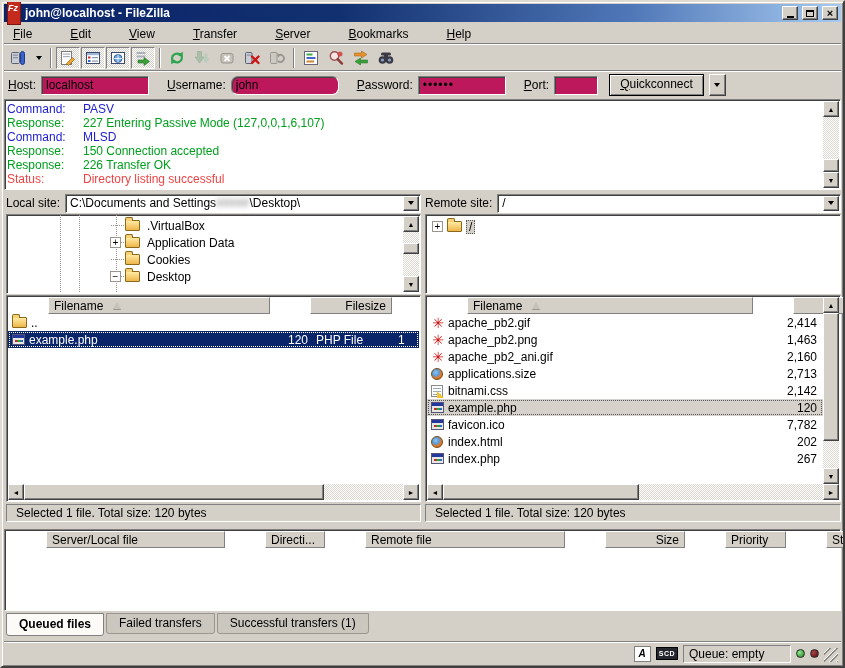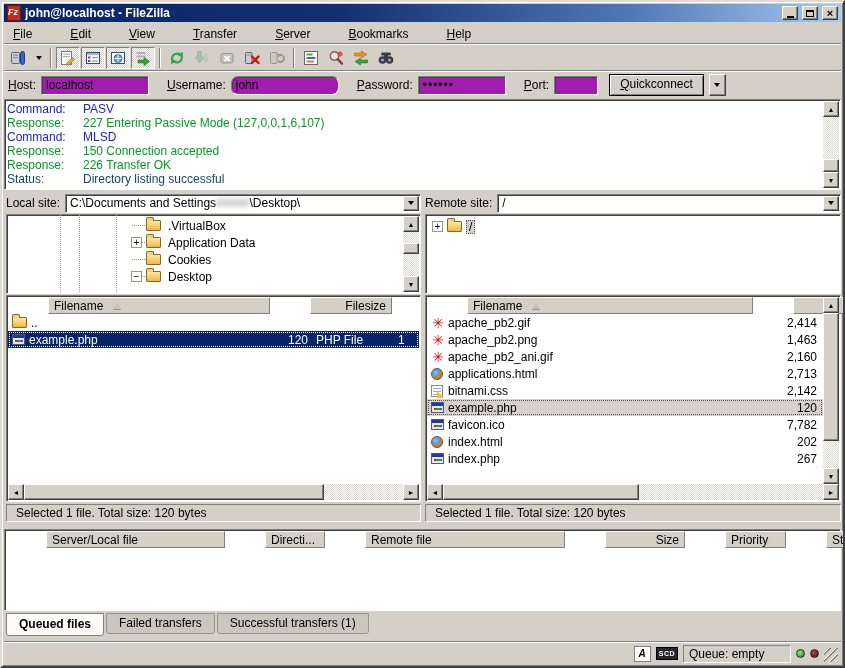--- a/index.html
+++ b/index.html
@@ -7,21 +7,21 @@
   body { font-family:"Liberation Sans","DejaVu Sans",sans-serif; font-size:12px; color:#000; }
 
   .window { position:relative; width:845px; height:668px; background:#D4D0C8;
     border:2px solid; border-color:#DFDBD3 #404040 #404040 #DFDBD3;
     box-shadow: inset 1px 1px 0 #fff, inset -1px -1px 0 #808080; overflow:hidden; }
 
   
   .titlebar { position:absolute; left:2px; top:2px; width:837px; height:18px;
     background:linear-gradient(to right,#0A246A 0%,#12306F 40%,#5078B8 75%,#A6CAF0 100%);
     display:flex; align-items:center; gap:4px; padding:0 3px; }
-  .fz-icon { width:14px; height:16px; background:#C42B1C; color:#fff; font-weight:bold;
+  .fz-icon { width:14px; height:24px; background:#C42B1C; color:#fff; font-weight:bold;
     font-style:italic; font-size:9px; line-height:12px; text-align:left; flex:none; border:1px solid #7d140b;}
   .title-text { color:#fff; font-weight:bold; font-size:12px; flex:1; white-space:nowrap; overflow:hidden; }
   .winbtn { width:16px; height:14px; background:#D4D0C8; border:1px solid; flex:none;
     border-color:#fff #404040 #404040 #fff; box-shadow:inset -1px -1px 0 #808080;
     display:flex; align-items:center; justify-content:center; position:relative; }
   .glyph-min { width:7px; height:2px; background:#000; margin-top:7px; }
   .glyph-max { width:8px; height:7px; border:1px solid #000; border-top-width:2px; }
   .glyph-close { font-size:11px; font-weight:bold; line-height:10px; }
 
   
@@ -38,37 +38,37 @@
   .tbtn.pressed { border-color:#808080 #fff #fff #808080;
     background:#ECE9E2; background-image:repeating-conic-gradient(#fff 0% 25%, #D4D0C8 0% 50%); background-size:2px 2px; }
   .tsep { width:2px; height:20px; border-left:1px solid #808080; border-right:1px solid #fff; margin:0 3px; flex:none;}
   .dd-arrow { width:0; height:0; border-left:3px solid transparent; border-right:3px solid transparent; border-top:4px solid #000; }
 
   
   .quickbar { position:absolute; left:6px; top:70px; width:833px; height:26px; display:flex; align-items:center; gap:5px; }
   .qlabel { display:inline-block; white-space:nowrap; }
   .qlabel::first-letter { text-decoration:underline; }
   .field { height:19px; border:1px solid; border-color:#808080 #fff #fff #808080;
-    box-shadow:inset 1px 1px 0 #404040; background:#a21caf; padding:1px 4px; font:inherit; outline:none; }
+    box-shadow:inset 1px 1px 0 #404040; background:#be185d; padding:1px 4px; font:inherit; outline:none; }
   .f-host{width:108px;} .f-user{width:108px;border-radius:7px;} .f-pass{width:88px; letter-spacing:1px;} .f-port{width:44px; margin-right:6px;}
   .sp { width:8px; flex:none;}
   .qc-btn { height:22px; padding:2px 10px; background:#D4D0C8; font:inherit; border:1px solid #000;
     box-shadow:inset 1px 1px 0 #fff, inset -1px -1px 0 #808080; display:inline-block;}
   .qc-btn::first-letter { text-decoration:underline; }
   .qc-dd { width:17px; height:22px; background:#D4D0C8; border:1px solid; border-color:#fff #404040 #404040 #fff;
     box-shadow:inset -1px -1px 0 #808080; display:flex; align-items:center; justify-content:center; }
 
   .sunken { border:1px solid; border-color:#808080 #fff #fff #808080; box-shadow:inset 1px 1px 0 #404040; background:#fff; }
 
   
   .log { position:absolute; left:2px; top:97px; width:837px; height:91px; overflow:hidden; }
   .log-inner { position:absolute; left:2px; top:2px; right:18px; bottom:2px; overflow:hidden;}
   .log-line { display:flex; line-height:14px; white-space:nowrap; }
   .log-label { width:76px; flex:none; }
-  .t-command { color:#2020D0; } .t-response { color:#00A01E; } .t-status { color:#0c4a6e; }
+  .t-command { color:#2020D0; } .t-response { color:#00A01E; } .t-status { color:#ef4444; }
 
   
   .track { background:#ECE9E2; background-image:repeating-conic-gradient(#fff 0% 25%, #DCD8D0 0% 50%); background-size:2px 2px; }
   .vscroll { position:absolute; width:16px; }
   .hscroll { position:absolute; height:16px; }
   .sb { position:absolute; background:#D4D0C8; border:1px solid; border-color:#fff #404040 #404040 #fff;
     box-shadow:inset -1px -1px 0 #808080; display:flex; align-items:center; justify-content:center;
     font-size:7px; line-height:1; color:#000; }
   .sb-up { top:0; left:0; width:16px; height:16px; }
   .sb-down { bottom:0; left:0; width:16px; height:16px; }
@@ -396,21 +396,21 @@
       <span class="combo-btn">
           <span class="cb-arrow"></span>
         </span>
     </div>
   </div>
 
   <div class="tree tree-left sunken">
     <div class="guide-v" style="left:53px;"></div>
     <div class="guide-v" style="left:72px;"></div>
     <div class="guide-v" style="left:109px;"></div>
-    <div style="position:relative; padding-top:2px;margin-left:21px;">
+    <div style="position:relative; padding-top:2px;">
       <div class="tree-row">
           <span class="expander none"></span>
           <span class="folder"></span>
           <span class="titem-label">.VirtualBox</span>
         </div>
       <div class="tree-row">
           <span class="expander">+</span>
           <span class="folder"></span>
           <span class="titem-label">Application Data</span>
         </div>
@@ -521,21 +521,21 @@
       <div class="frow">
         <div class="fcell c-rname">
             <span class="apache-icon"></span>
             <span>apache_pb2_ani.gif</span>
           </div>
         <div class="fcell c-rsize right">2,160</div>
       </div>
       <div class="frow">
         <div class="fcell c-rname">
             <span class="ff-icon"></span>
-            <span>applications.html</span>
+            <span>applications.size</span>
           </div>
         <div class="fcell c-rsize right">2,713</div>
       </div>
       <div class="frow">
         <div class="fcell c-rname">
             <span class="css-icon"></span>
             <span>bitnami.css</span>
           </div>
         <div class="fcell c-rsize right">2,142</div>
       </div>

